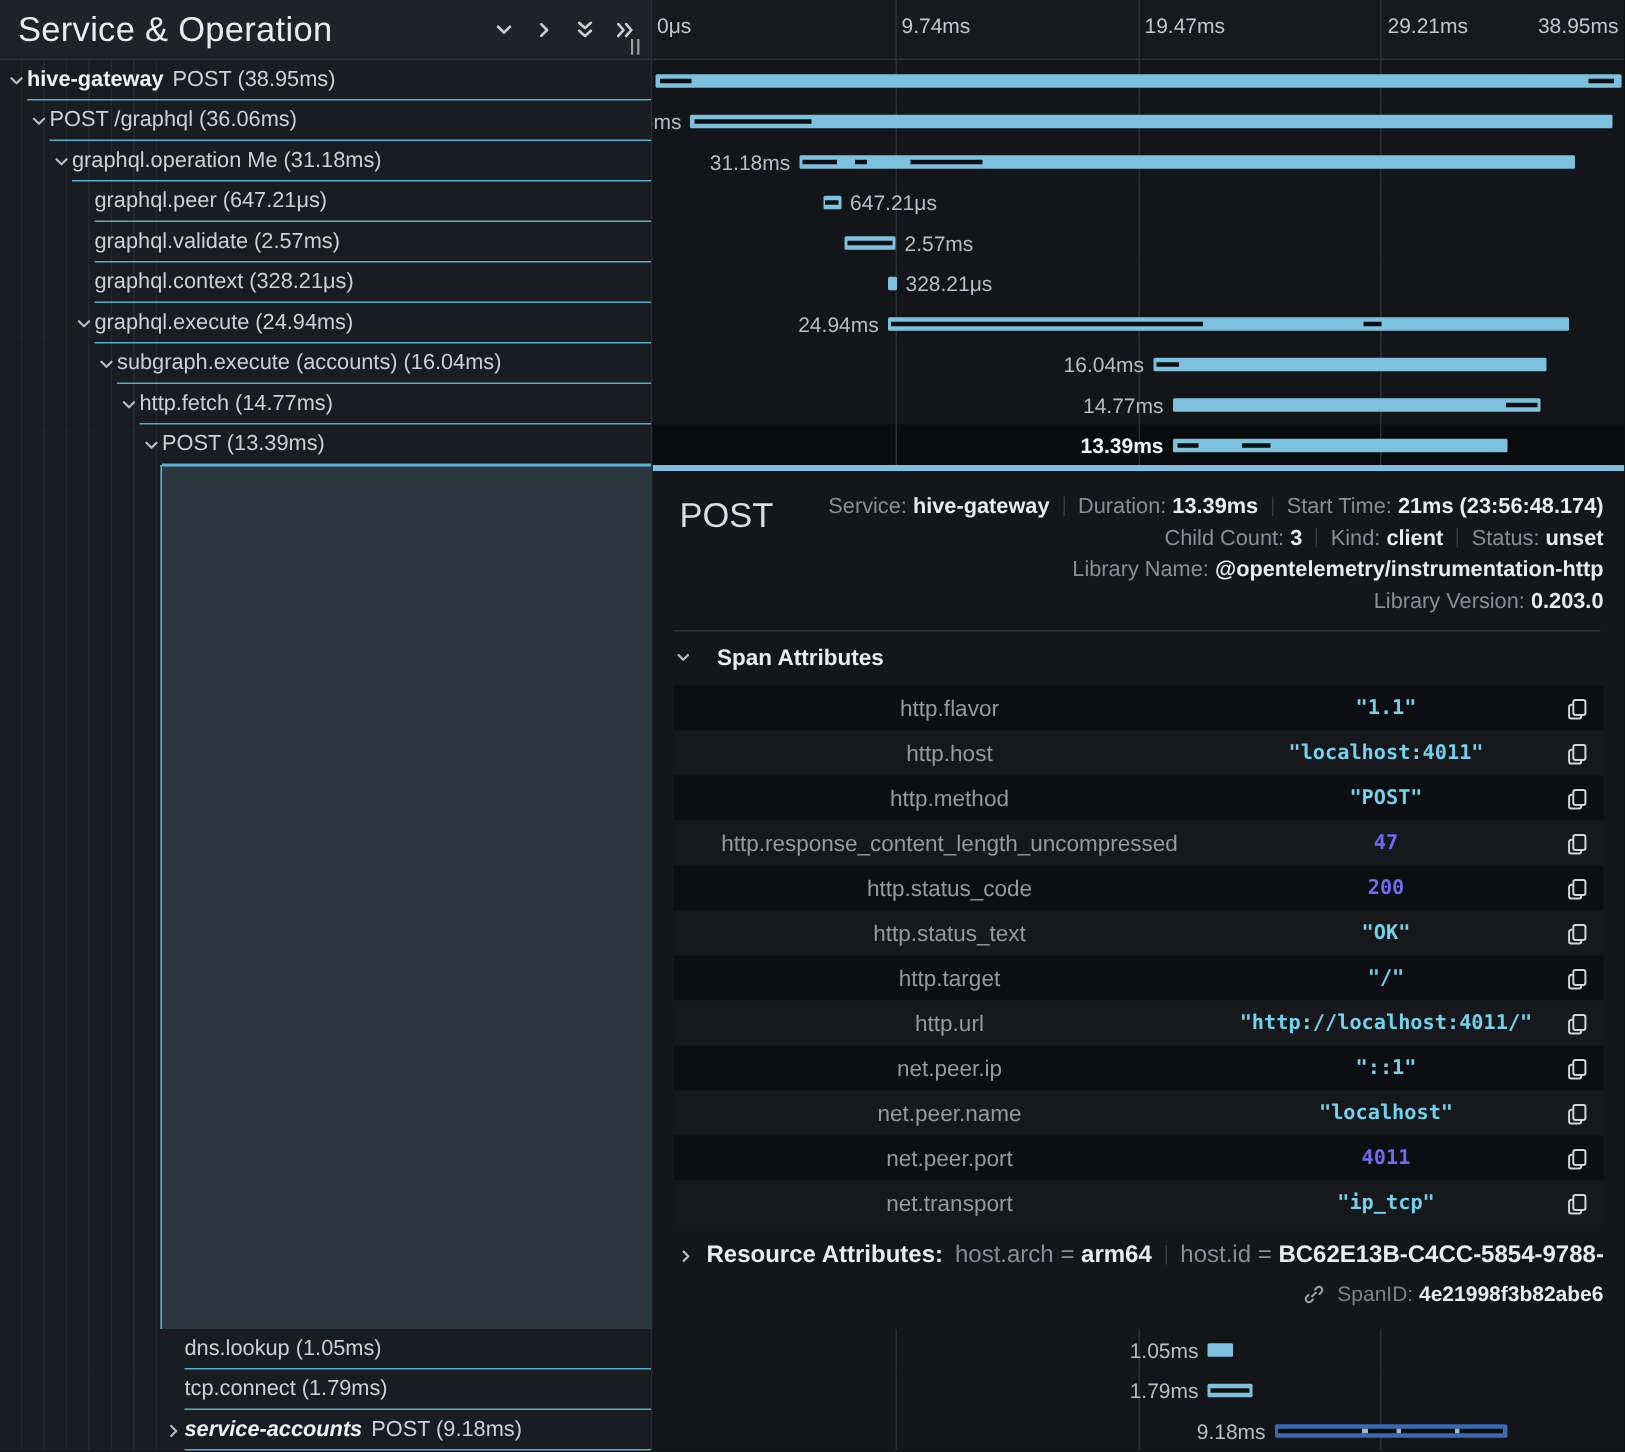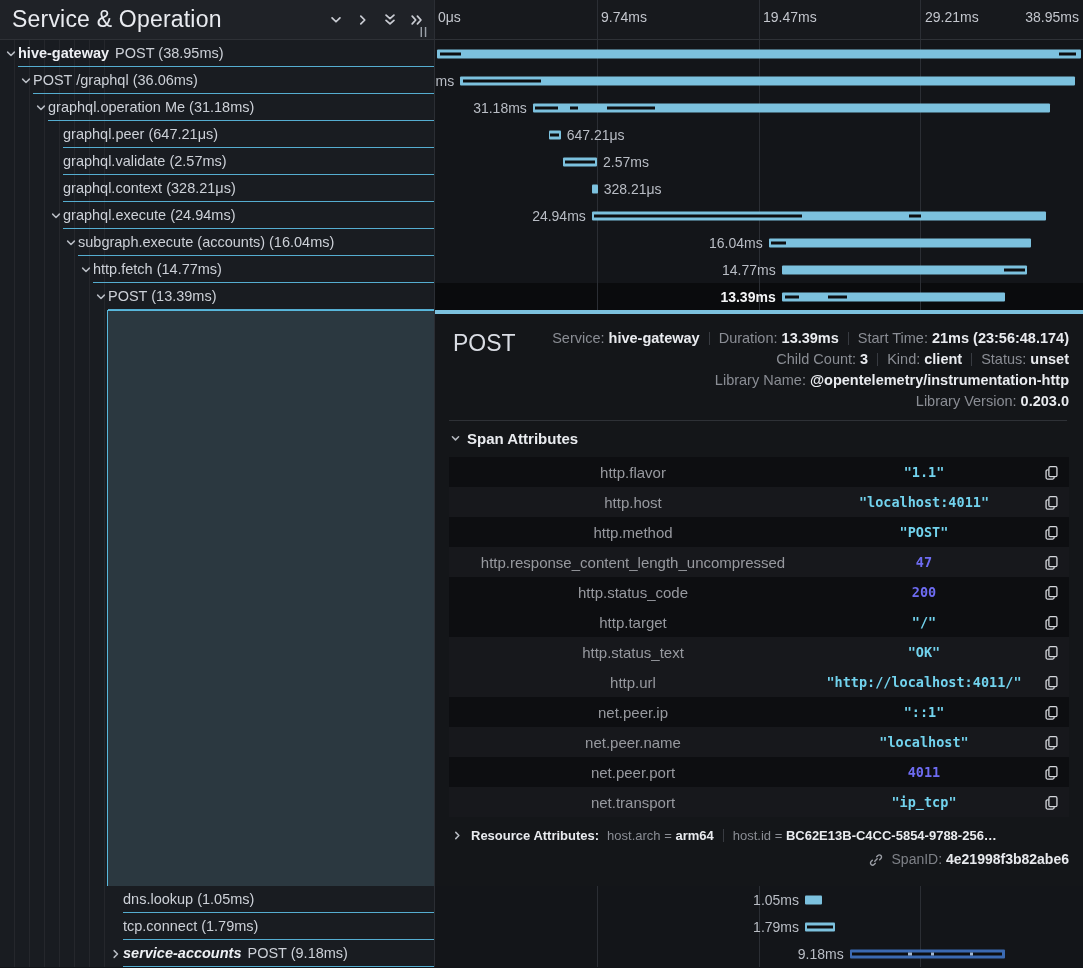--- a/index.html
+++ b/index.html
@@ -60,35 +60,35 @@
   .detail-panel { flex:1; background:#141619; border-top:4px solid #7cc1de;
     padding:12px 14px 0 12px; overflow:hidden; }
   .detail-head { display:flex; align-items:flex-start; }
   .detail-title { font-size:23px; font-weight:500; color:#dadde4; padding:4px 0 0 6px; }
   .meta-block { flex:1; text-align:right; font-size:14.5px; line-height:21px; padding-top:2px; }
   .meta-label { color:#8a8d94; }
   .meta-value { color:#e9ebef; font-weight:700; }
   .vdiv { display:inline-block; width:1px; height:13px; background:#383b41; margin:0 9px;
     vertical-align:-2px; }
   .head-divider { height:1px; background:#2e3136; margin:8px 2px 6px 2px; }
-  .section-head { display:flex; align-items:center; gap:6px; font-size:15px; font-weight:700;
+  .section-head { display:flex; align-items:center; gap:17px; font-size:15px; font-weight:700;
     color:#e9ebef; margin:4px 0 8px 3px; height:22px; }
   .section-head .chev-sm { color:#b7bbc2; display:flex; align-items:center; cursor:pointer; }
   .attr-table { margin:0 0 0 2px; }
   .attr-row { height:30px; display:flex; align-items:center; padding:0 10px 0 8px; font-size:15px;text-align:center; }
   .attr-row.odd { background:#0d0e11; }
   .attr-row.even { background:#17181c; }
   .attr-key { width:352px; flex:none; color:#97999f; overflow:hidden; white-space:nowrap; }
   .attr-val { flex:1; font-family:"DejaVu Sans Mono", monospace; font-size:13.5px; font-weight:700;
     white-space:nowrap; overflow:hidden; }
   .attr-val.string { color:#72d3ee; }
   .attr-val.number { color:#6e6cf2; }
   .copy-btn { width:20px; flex:none; color:#d4d6db; display:flex; justify-content:flex-end;
     cursor:pointer; }
-  .resource-row { display:flex; align-items:center; gap:8px; margin:11px 0 0 5px; font-size:13px;
+  .resource-row { display:flex; align-items:center; gap:8px; margin:11px 0 0 5px; font-size:16px;
     white-space:nowrap; overflow:hidden; }
   .resource-row .chev-sm { color:#b7bbc2; display:flex; align-items:center; cursor:pointer; }
   .resource-title { font-weight:700; color:#e9ebef; }
   .res-key, .res-eq { color:#8a8d94; }
   .res-val { color:#e9ebef; font-weight:700; }
   .spanid-row { text-align:right; margin-top:8px; font-size:14px; color:#7e8187; }
   .spanid-row .link-icon { color:#9b9ea5; vertical-align:-3px; margin-right:5px; cursor:pointer; }
   .spanid-label { color:#7e8187; }
   .spanid-value { color:#e8eaee; font-weight:700; }
 </style>
@@ -375,33 +375,33 @@
           <div class="attr-row odd">
             <span class="attr-key">http.status_code</span>
             <span class="attr-val number">200</span>
             <span class="copy-btn">
               <svg width="15" height="15" viewBox="0 0 16 16" fill="none" stroke="currentColor" stroke-width="1.4" stroke-linejoin="round">
                 <rect x="5.2" y="1.8" width="8.6" height="10.6" rx="1.6"></rect>
                 <path d="M10.8 12.4v1a1.6 1.6 0 0 1-1.6 1.6H3.8a1.6 1.6 0 0 1-1.6-1.6V6.8a1.6 1.6 0 0 1 1.6-1.6h1"></path>
               </svg>
             </span>
           </div>
+          <div class="attr-row even">
+            <span class="attr-key">http.status_text</span>
+            <span class="attr-val string">"OK"</span>
+            <span class="copy-btn">
+              <svg width="15" height="15" viewBox="0 0 16 16" fill="none" stroke="currentColor" stroke-width="1.4" stroke-linejoin="round">
+                <rect x="5.2" y="1.8" width="8.6" height="10.6" rx="1.6"></rect>
+                <path d="M10.8 12.4v1a1.6 1.6 0 0 1-1.6 1.6H3.8a1.6 1.6 0 0 1-1.6-1.6V6.8a1.6 1.6 0 0 1 1.6-1.6h1"></path>
+              </svg>
+            </span>
+          </div>
           <div class="attr-row odd">
             <span class="attr-key">http.target</span>
             <span class="attr-val string">"/"</span>
-            <span class="copy-btn">
-              <svg width="15" height="15" viewBox="0 0 16 16" fill="none" stroke="currentColor" stroke-width="1.4" stroke-linejoin="round">
-                <rect x="5.2" y="1.8" width="8.6" height="10.6" rx="1.6"></rect>
-                <path d="M10.8 12.4v1a1.6 1.6 0 0 1-1.6 1.6H3.8a1.6 1.6 0 0 1-1.6-1.6V6.8a1.6 1.6 0 0 1 1.6-1.6h1"></path>
-              </svg>
-            </span>
-          </div>
-          <div class="attr-row even">
-            <span class="attr-key">http.status_text</span>
-            <span class="attr-val string">"OK"</span>
             <span class="copy-btn">
               <svg width="15" height="15" viewBox="0 0 16 16" fill="none" stroke="currentColor" stroke-width="1.4" stroke-linejoin="round">
                 <rect x="5.2" y="1.8" width="8.6" height="10.6" rx="1.6"></rect>
                 <path d="M10.8 12.4v1a1.6 1.6 0 0 1-1.6 1.6H3.8a1.6 1.6 0 0 1-1.6-1.6V6.8a1.6 1.6 0 0 1 1.6-1.6h1"></path>
               </svg>
             </span>
           </div>
           <div class="attr-row even">
             <span class="attr-key">http.url</span>
             <span class="attr-val string">"http://localhost:4011/"</span>

